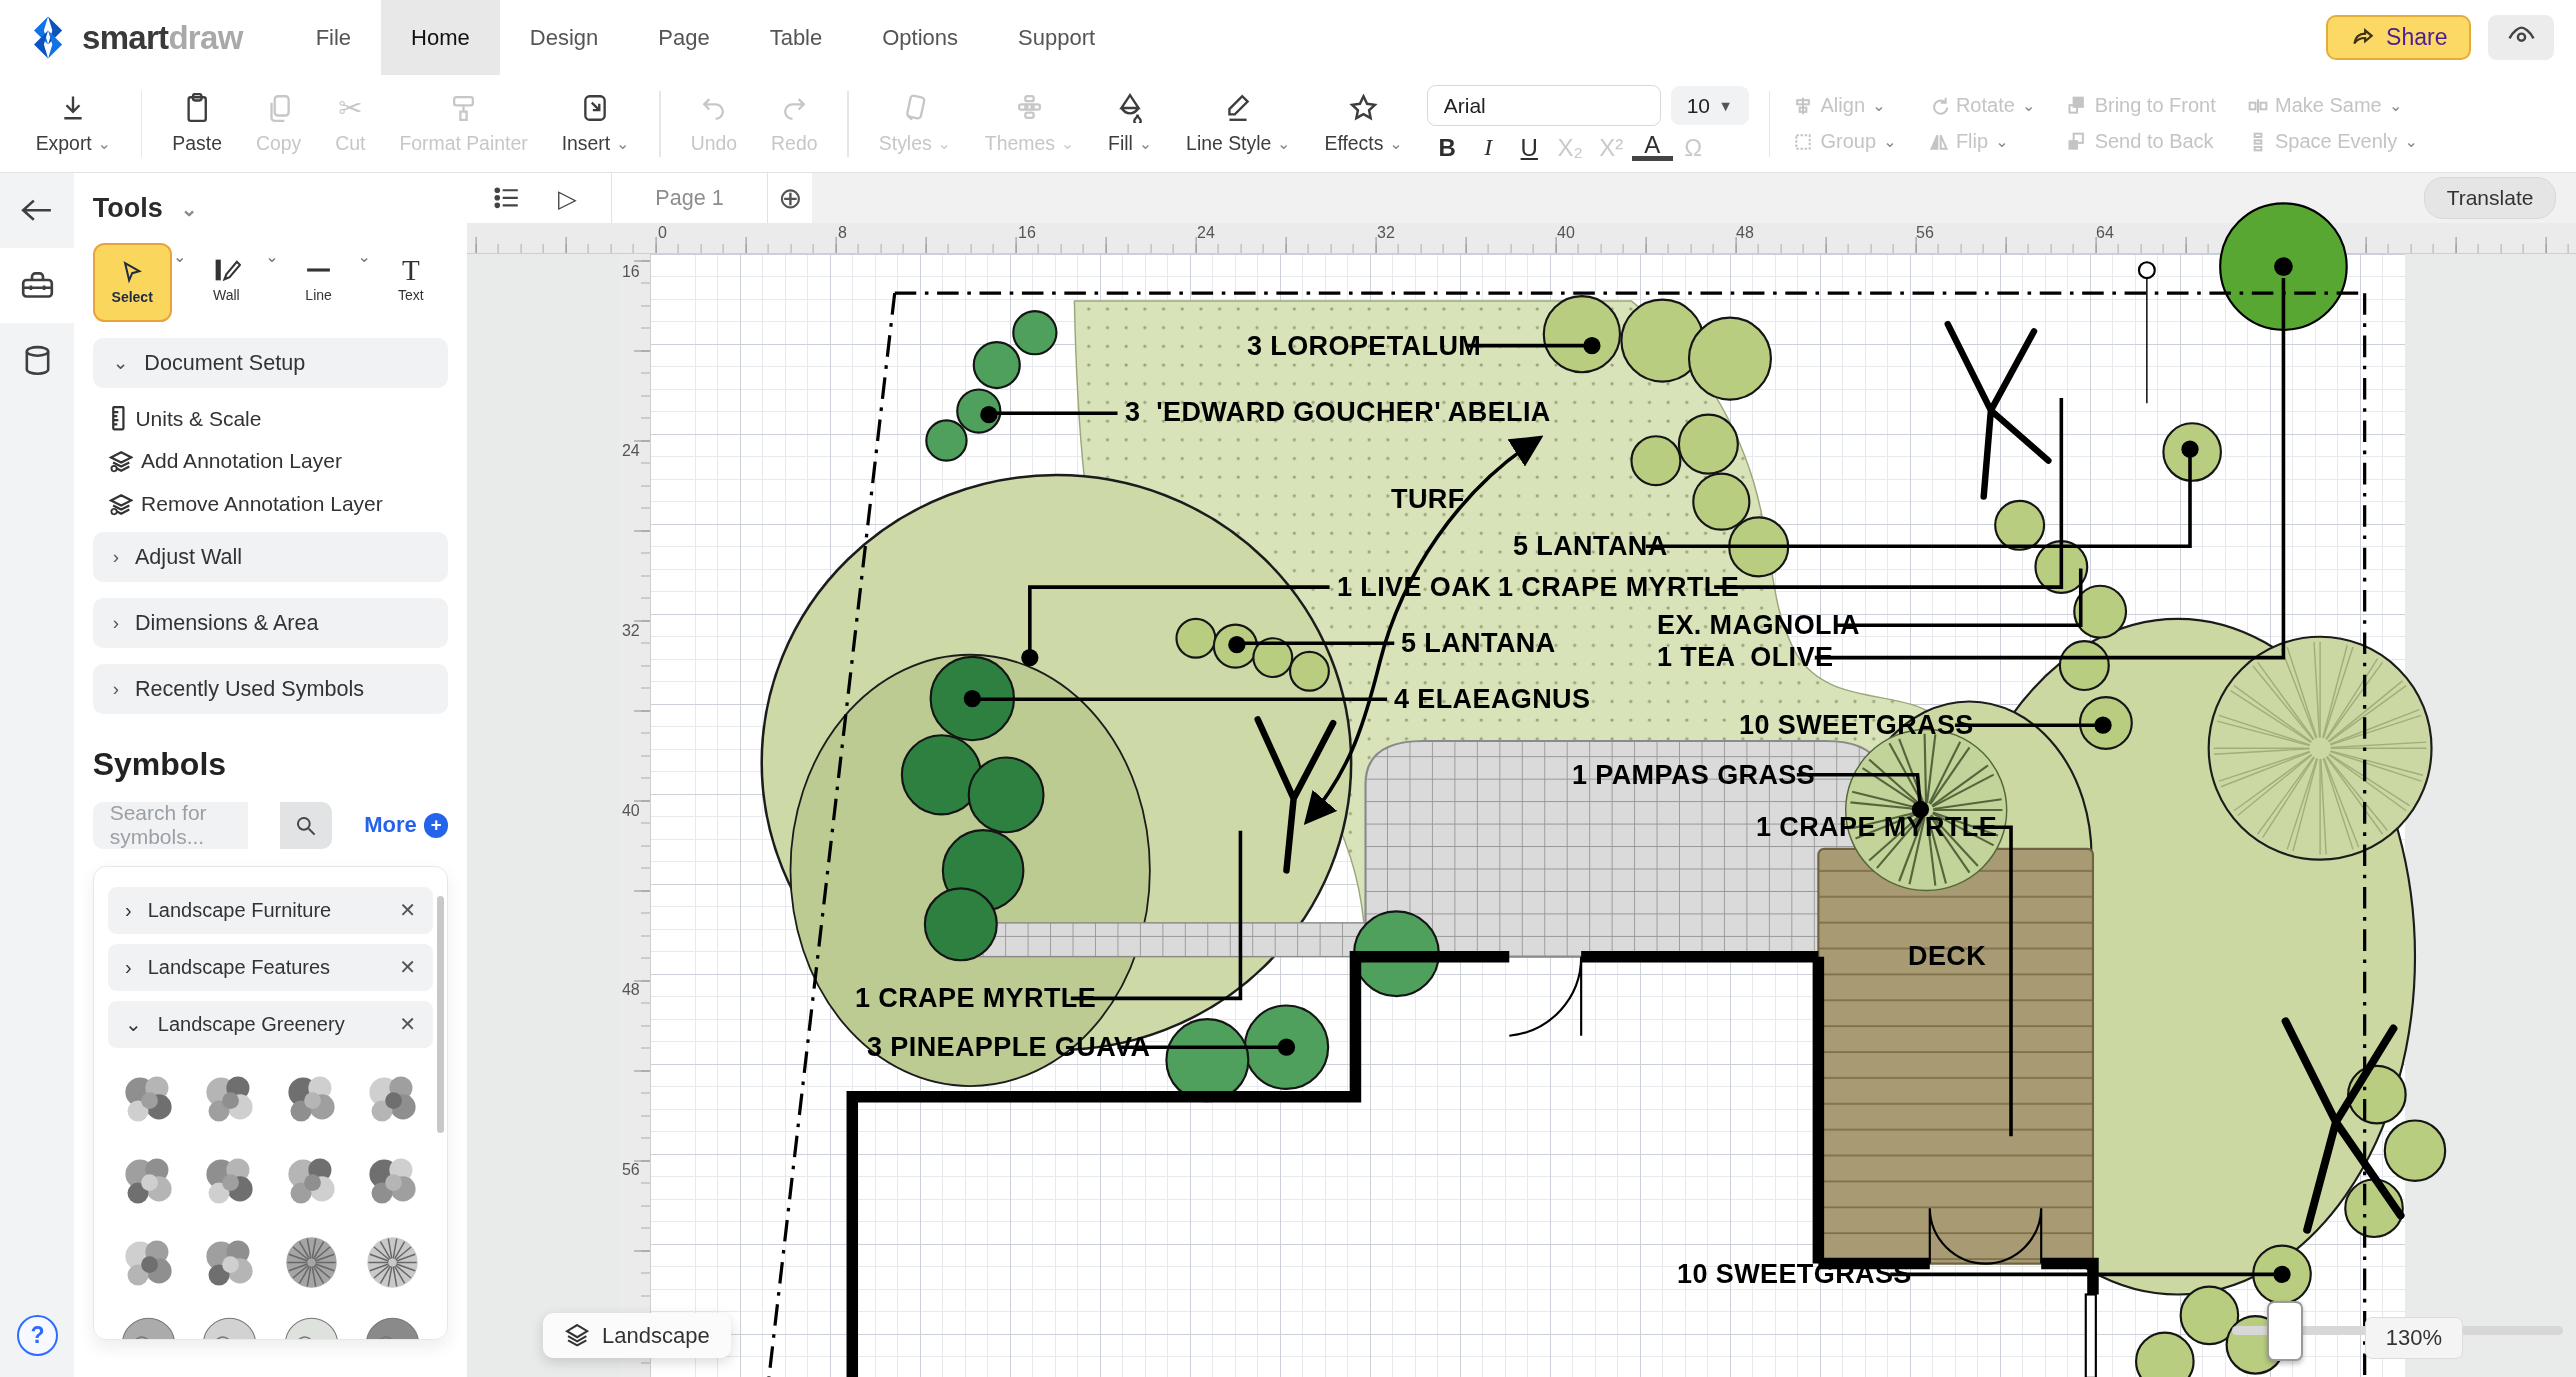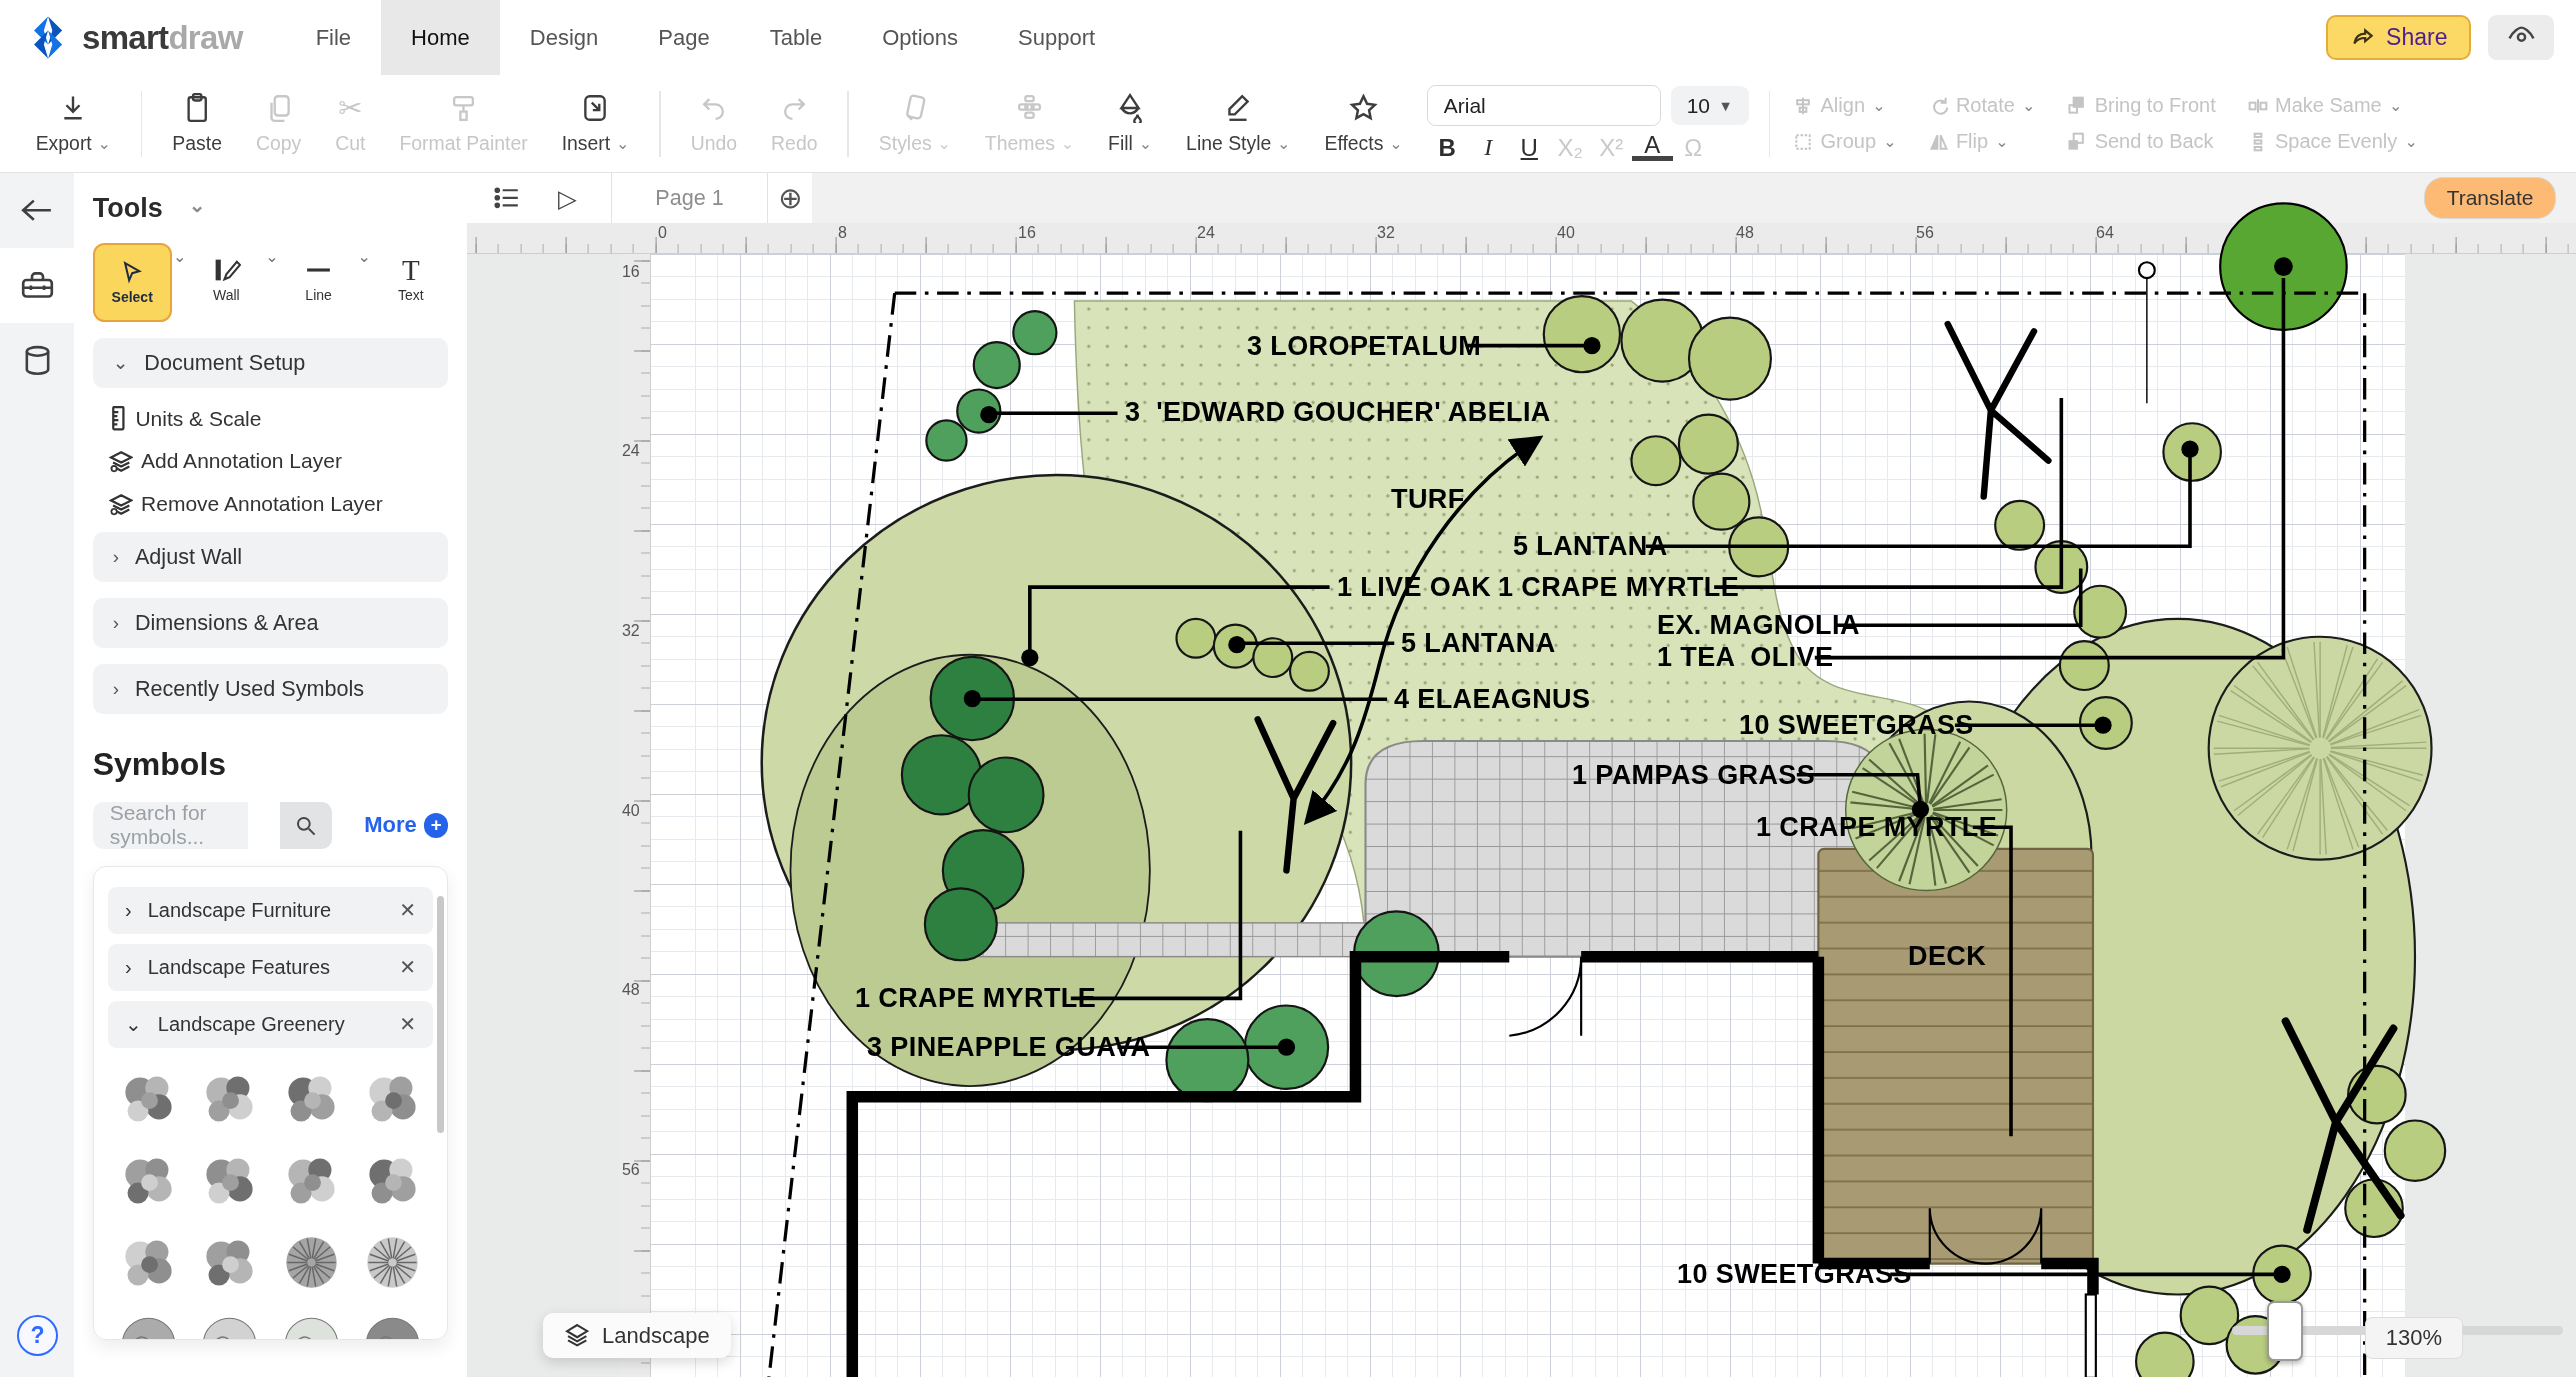--- a/index.html
+++ b/index.html
@@ -44,21 +44,21 @@
            column-gap:32px;row-gap:13px;margin-left:10px;color:#c4c4c4;}
   .abtn{display:flex;align-items:center;gap:7.2px;font-size:20px;white-space:nowrap;cursor:default;}
   .abtn svg{stroke:#c4c4c4;fill:none;stroke-width:2.4;}
   
   .strip{position:absolute;left:0;top:173px;width:74px;height:1205px;background:#f1f3f4;}
   .strip .sitem{width:74px;height:75px;display:flex;align-items:center;justify-content:center;color:#3f3f3f;}
   .strip .sitem.active{background:#fff;}
   .strip svg{stroke:#3f3f3f;fill:none;stroke-width:2.4;}
   
   .sidebar{position:absolute;left:74px;top:173px;width:393px;height:1205px;background:#fff;padding:0 18.7px;box-sizing:border-box;}
-  .tools-head{display:flex;gap:26px;font-size:27px;font-weight:600;color:#2b2b2b;margin-top:20px;}
+  .tools-head{display:flex;align-items:center;gap:18px;font-size:27px;font-weight:600;color:#2b2b2b;margin-top:20px;}
   .tools-row{display:flex;align-items:flex-start;margin-top:18.7px;}
   .toolcell{display:flex;flex-direction:column;align-items:center;width:85px;}
   .toolbig{width:75px;height:75px;border-radius:11.5px;display:flex;flex-direction:column;align-items:center;justify-content:center;gap:4.3px;}
   .toolbig .tb-label{font-size:14px;color:#333;}
   .tool-select{background:#fbd65c;border:2.2px solid #e8a33d;}
   .tool-select .tb-label{color:#1f2a44;font-weight:600;}
   .tchev{font-size:16px;color:#777;margin:4.3px 0 0 1.4px;width:21.6px;}
   .pill{background:#f1f2f3;border-radius:10px;height:50px;display:flex;align-items:center;gap:16px;
         font-size:21.6px;color:#333;padding:0 20px;margin-top:16px;cursor:pointer;}
   .pill .pch{color:#555;font-size:18.7px;}
@@ -79,21 +79,21 @@
   .sym-grid{display:grid;grid-template-columns:repeat(4,1fr);row-gap:13px;margin-top:16px;justify-items:center;}
   .sym-cell{width:75px;height:69px;display:flex;align-items:center;justify-content:center;cursor:pointer;}
   .panel-scroll{position:absolute;right:2.9px;top:29px;width:7.2px;height:237px;background:#c8c8c8;border-radius:3.6px;}
   
   .canvas{position:absolute;left:467px;top:173px;width:2109px;height:1205px;background:#e9eaea;overflow:hidden;}
   .tabbar{position:absolute;left:0;top:0;width:100%;height:50px;background:#fff;border-bottom:0.7px solid #ddd;}
   .tabbar .ticon2{position:absolute;top:0;height:50px;display:flex;align-items:center;justify-content:center;color:#444;font-size:24.4px;}
   .page-tab{position:absolute;left:144px;top:0;width:155px;height:50px;border-left:1.4px solid #e2e2e2;border-right:1.4px solid #e2e2e2;
             display:flex;align-items:center;justify-content:center;font-size:21.6px;color:#8d8d8d;background:#fff;}
   .tab-rest{position:absolute;left:345px;top:0;right:0;height:50px;background:#f1f1f1;}
-  .translate-btn{position:absolute;right:20px;top:4.3px;height:40px;padding:0 21.6px;background:#fdba74;border:1.4px solid #d8d8d8;
+  .translate-btn{position:absolute;right:20px;top:4.3px;height:40px;padding:0 21.6px;background:#e5e5e5;border:1.4px solid #d8d8d8;
                  border-radius:19px;font-size:21px;color:#333;display:flex;align-items:center;}
   .hruler{position:absolute;left:0;top:50px;width:100%;height:30px;background:#ebebeb;border-bottom:0.7px solid #cfcfcf;
     background-image:repeating-linear-gradient(to right,#8f8f8f 0 1.4px,transparent 1.4px 90px),
                      repeating-linear-gradient(to right,#adadad 0 0.7px,transparent 0.7px 22.5px);
     background-size:100% 16px,100% 8.6px;background-position:8.6px bottom,8.6px bottom;background-repeat:repeat-x;}
   .hruler .rn{position:absolute;top:1.4px;font-size:16px;color:#555;}
   .vruler{position:absolute;left:152px;top:81px;width:31px;height:1124px;background:#ebebeb;border-right:0.7px solid #cfcfcf;
     background-image:repeating-linear-gradient(to bottom,#8f8f8f 0 1.4px,transparent 1.4px 90px),
                      repeating-linear-gradient(to bottom,#adadad 0 0.7px,transparent 0.7px 22.5px);
     background-size:16px 100%,8.6px 100%;background-position:right 6.5px,right 6.5px;background-repeat:repeat-y;}

